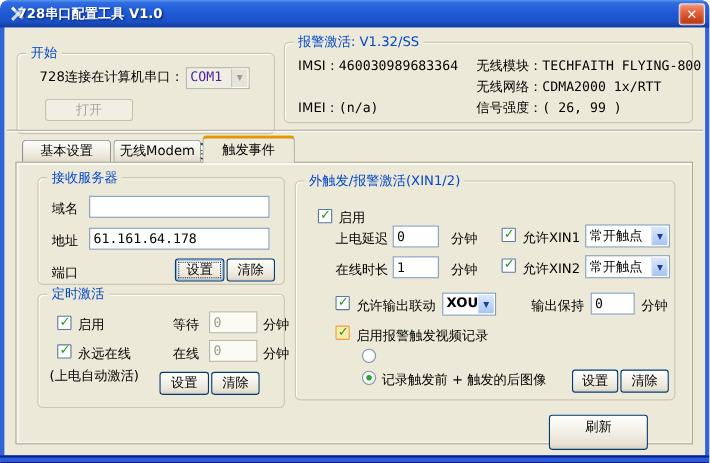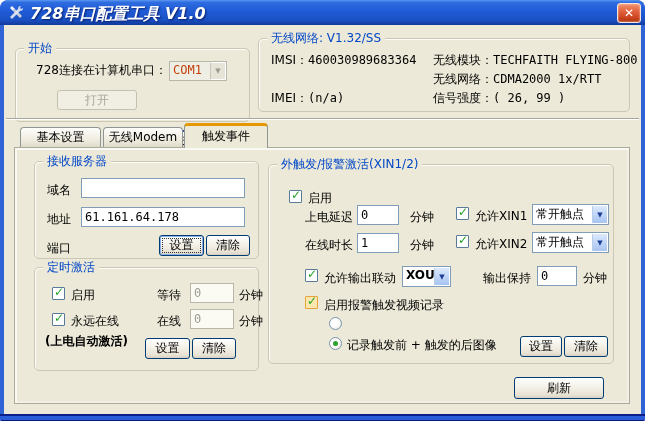--- a/index.html
+++ b/index.html
@@ -5,22 +5,22 @@
   * { box-sizing: border-box; margin: 0; padding: 0; }
   body { background:#fff; font-family:"DejaVu Sans", sans-serif; }
   .screen { position:relative; width:645px; height:421px; background:#2F63D6;
             border-radius:8px 8px 2px 2px; overflow:hidden; font-size:12px; }
 
   
   .titlebar { position:absolute; left:0; top:0; width:645px; height:25px;
     background:linear-gradient(180deg,#5A96F0 0%, #2E6CE0 10%, #1F5BD6 45%, #1A50C4 80%, #12399C 100%);
     border-radius:8px 8px 0 0; }
   .title-icon { position:absolute; left:8px; top:4px; width:16px; height:16px; }
-  .title-text { position:absolute; left:30px; top:4px; color:#fff; font-weight:bold;
-    font-size:16px; text-shadow:1px 1px 2px rgba(0,20,90,.85); white-space:nowrap;font-style:italic; }
+  .title-text { position:absolute; left:16px; top:4px; color:#fff; font-weight:bold;
+    font-size:12px; text-shadow:1px 1px 2px rgba(0,20,90,.85); white-space:nowrap; }
   .close-btn { position:absolute; right:4px; top:3px; width:24px; height:20px;
     border:1px solid #F5E3DC; border-radius:3px; color:#fff; font-weight:bold;
     font-size:12px; text-align:center; line-height:18px; cursor:pointer;
     background:linear-gradient(180deg,#F0926F 0%, #E2623E 40%, #CD4520 75%, #AC3410 100%);
     box-shadow:inset 0 0 2px #FFD8C8; }
 
   
   .client { position:absolute; left:4px; right:4px; top:25px; bottom:7px; background:#ECE9D8; }
   .border-b { position:absolute; left:0; right:0; bottom:0; height:7px; background:#2A5BD8;
     box-shadow:inset 0 2px 0 #0B1E8C, inset 0 -1px 0 #0A1A78; }
@@ -54,21 +54,21 @@
     height:5px; border-radius:50%; background:#2BA22B; }
   .combo { position:absolute; border:1px solid #7F9DB9; background:#fff; display:flex;
     cursor:pointer; }
   .combo-val { flex:1; padding:1px 3px; font-size:12px; white-space:nowrap; overflow:hidden;
     font-family:"DejaVu Sans", sans-serif; }
   .combo-btn { width:16px; display:flex; align-items:center; justify-content:center;
     border:1px solid #fff; border-left:1px solid #B9CCE8; border-radius:2px;
     background:linear-gradient(180deg,#DCE9FC 0%, #C3D8F8 45%, #A8C4F0 100%); }
   .combo-btn::after { content:"▼"; font-size:7px; color:#1C3E94; }
   .combo.disabled { background:#EFEEE4; border-color:#B9B7AA; }
-  .combo.disabled .combo-val { color:#c2410c; font-family:"DejaVu Sans Mono", monospace; }
+  .combo.disabled .combo-val { color:#4c1d95; font-family:"DejaVu Sans Mono", monospace; }
   .combo.disabled .combo-btn { background:#E6E4D6; border-left-color:#C8C6B8; }
   .combo.disabled .combo-btn::after { color:#9C9B91; }
 
   
   .groove { position:absolute; left:2px; right:2px; top:93px; height:2px;
     border-top:1px solid #A9A79A; border-bottom:1px solid #FFFFFF; }
   .tab { position:absolute; top:102px; height:21px; border:1px solid #8D9694; border-bottom:none;
     border-radius:4px 4px 0 0; text-align:center; line-height:19px; cursor:pointer; z-index:1;
     background:linear-gradient(180deg,#FDFDFB 0%, #EFECDF 60%, #DDD9C8 100%); }
   .tab.active { top:98px; height:25px; background:#ECE9D8; z-index:3;
@@ -94,26 +94,26 @@
 
   <div class="client">
 
     <div class="grp" style="left:11px; top:23px; width:235px; height:74px;">
       <span class="ttl">开始</span>
       <span class="lbl" style="left:20px; top:14px;">728连接在计算机串口：</span>
       <div class="combo disabled" style="left:153px; top:12px; width:58px; height:20px;">
         <span class="combo-val">COM1</span>
         <span class="combo-btn"></span>
       </div>
-      <div class="btn disabled" style="left:25px; top:41px; width:80px; height:20px;margin-left:16px;">打开</div>
+      <div class="btn disabled" style="left:25px; top:41px; width:80px; height:20px;">打开</div>
       <div class="btn default" style="left:122px; top:41px; width:95px; height:20px;">关闭</div>
     </div>
 
     <div class="grp" style="left:254px; top:13px; width:372px; height:74px;">
-      <span class="ttl">无线网络: V1.32/SS</span>
+      <span class="ttl">报警激活: V1.32/SS</span>
       <span class="lbl" style="left:12px; top:14px;"><span>IMSI：</span><span class="mono">460030989683364</span></span>
       <span class="lbl" style="left:12px; top:52px;"><span>IMEI：</span><span class="mono">(n/a)</span></span>
       <span class="lbl" style="left:174px; top:14px;"><span>无线模块：</span><span class="mono">TECHFAITH FLYING-800</span></span>
       <span class="lbl" style="left:174px; top:33px;"><span>无线网络：</span><span class="mono">CDMA2000 1x/RTT</span></span>
       <span class="lbl" style="left:174px; top:52px;"><span>信号强度：</span><span class="mono">( 26, 99 )</span></span>
     </div>
 
     <div class="groove"></div>
 
     <div class="tab" style="left:16px; width:81px;">基本设置</div>
@@ -138,21 +138,21 @@
         <span class="cb checked" style="left:17px; top:19px;"></span>
         <span class="lbl" style="left:36px; top:20px;">启用</span>
         <span class="lbl" style="left:122px; top:20px;">等待</span>
         <input class="txt disabled" style="left: 155px; top: 15px; width: 44px; height: 20px;" value="0">
         <span class="lbl" style="left:204px; top:20px;">分钟</span>
         <span class="cb checked" style="left:17px; top:45px;"></span>
         <span class="lbl" style="left:36px; top:46px;">永远在线</span>
         <span class="lbl" style="left:122px; top:46px;">在线</span>
         <input class="txt disabled" style="left: 155px; top: 41px; width: 44px; height: 20px;" value="0">
         <span class="lbl" style="left:204px; top:46px;">分钟</span>
-        <span class="lbl" style="left:10px; top:66px;font-weight:bold;">(上电自动激活)</span>
+        <span class="lbl" style="left:10px; top:66px;">(上电自动激活)</span>
         <div class="btn" style="left:110px; top:70px; width:45px; height:21px;">设置</div>
         <div class="btn" style="left:157px; top:70px; width:44px; height:21px;">清除</div>
       </div>
 
       <div class="grp" style="left:253px; top:16px; width:346px; height:200px;">
         <span class="ttl">外触发/报警激活(XIN1/2)</span>
         <span class="cb checked" style="left:20px; top:25px;"></span>
         <span class="lbl" style="left:39px; top:26px;">启用</span>
 
         <span class="lbl" style="left:36px; top:45px;">上电延迟</span>
@@ -189,19 +189,19 @@
         <span class="lbl" style="left:55px; top:133px;">启用报警触发视频记录</span>
 
         <span class="radio" style="left:60px; top:152px;"></span>
         <span class="radio selected" style="left:60px; top:172px;"></span>
         <span class="lbl" style="left:78px; top:173px;">记录触发前 + 触发的后图像</span>
 
         <div class="btn" style="left:251px; top:171px; width:42px; height:21px;">设置</div>
         <div class="btn" style="left:295px; top:171px; width:44px; height:21px;">清除</div>
       </div>
 
-      <div class="btn" style="left:499px; top:229px; width:90px; height:22px; line-height:20px;">刷新</div>
+      <div class="btn" style="left:484px; top:229px; width:90px; height:32px; line-height:20px;">刷新</div>
     </div>
 
   </div>
 
   <div class="border-b"></div>
 </div>
 
 </body></html>

